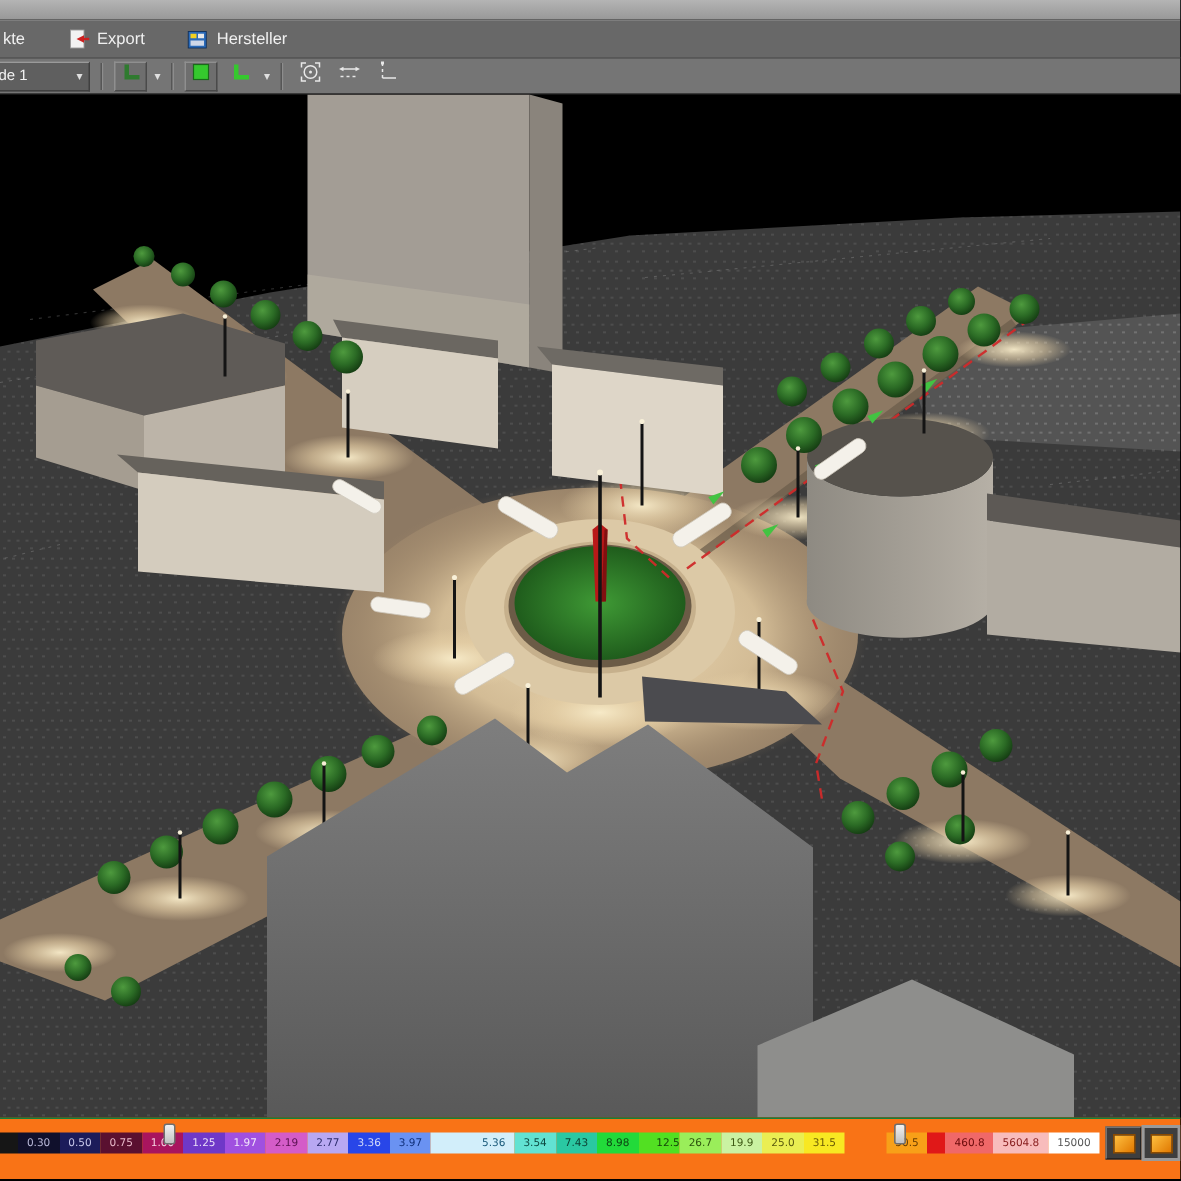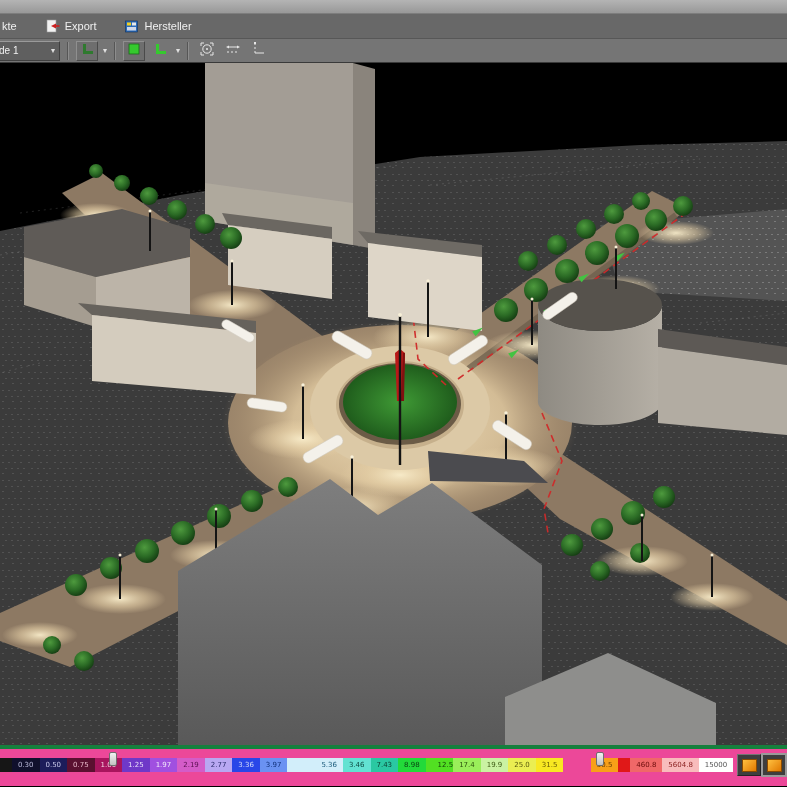--- a/index.html
+++ b/index.html
@@ -13,21 +13,21 @@
   .toolbar{height:24px;background:#757575;display:flex;align-items:center;gap:4px;
     border-bottom:1px solid #3a3a3a;box-sizing:border-box;padding-left:0;}
   .dropdown{height:18px;background:#5f5f5f;border:1px solid #9a9a9a;border-right-color:#404040;border-bottom-color:#404040;
     color:#f2f2f2;font-size:10px;display:flex;align-items:center;padding:0 4px;margin-left:-6px;min-width:56px;justify-content:space-between;}
   .tbsep{width:1px;height:18px;background:#565656;border-right:1px solid #8d8d8d;margin:0 3px;}
   .tbtn{width:22px;height:20px;background:#6e6e6e;border:1px solid #8f8f8f;border-right-color:#4a4a4a;border-bottom-color:#4a4a4a;
     display:flex;align-items:center;justify-content:center;box-sizing:border-box;}
   .tbtn.flat{background:transparent;border-color:transparent;}
   .caret{font-size:8px;color:#e0e0e0;margin-left:1px;}
   .viewport{height:682px;position:relative;background:#000;}
-  .bottombar{height:41px;background:#ec4899;border-top:4px solid #15803d;box-sizing:border-box;position:relative;}
+  .bottombar{height:41px;background:#f97316;border-top:1px solid #15803d;box-sizing:border-box;position:relative;}
   .scale{position:absolute;left:0;top:9px;width:733px;height:14px;display:flex;}
   .seg{flex:1 1 auto;font-size:7px;line-height:14px;text-align:center;overflow:hidden;white-space:nowrap;
     font-family:"DejaVu Sans",sans-serif;}
   .handle{position:absolute;top:3px;width:8px;height:14px;background:linear-gradient(#f2f2f2,#c2c2c2);
     border:1px solid #6f6f6f;border-radius:2px;box-sizing:border-box;}
   .fcbtn{position:absolute;top:5px;width:24px;height:22px;background:#3e3e3e;border:1px solid #747474;
     border-right-color:#242424;border-bottom-color:#242424;display:flex;align-items:center;justify-content:center;box-sizing:border-box;}
   .fcbtn.sel{outline:2px solid #9a9a9a;outline-offset:-1px;}
   .swatch{width:13px;height:11px;background:linear-gradient(135deg,#ffc040,#e07800);border:1px solid #8a4a00;}
 </style>
@@ -358,25 +358,25 @@
       <div class="seg" style="background: rgb(28, 28, 90); color: rgb(197, 197, 232); text-align: center;">0.50</div>
       <div class="seg" style="background: rgb(90, 16, 48); color: rgb(232, 185, 201);">0.75</div>
       <div class="seg" style="background: rgb(168, 21, 94); color: rgb(245, 210, 226);">1.00</div>
       <div class="seg" style="background: rgb(111, 56, 200); color: rgb(232, 221, 248);">1.25</div>
       <div class="seg" style="background: rgb(160, 80, 224); color: rgb(242, 229, 251);">1.97</div>
       <div class="seg" style="background: rgb(212, 92, 200); color: rgb(90, 16, 80);">2.19</div>
       <div class="seg" style="background: rgb(184, 168, 242); color: rgb(45, 45, 110);">2.77</div>
       <div class="seg" style="background: rgb(40, 70, 232); color: rgb(213, 220, 250);">3.36</div>
       <div class="seg" style="background: rgb(106, 146, 242); color: rgb(16, 48, 122);">3.97</div>
       <div class="seg" style="background: rgb(210, 238, 250); color: rgb(26, 90, 122); padding-left: 28px;">5.36</div>
-      <div class="seg" style="background: rgb(98, 226, 210); color: rgb(14, 74, 66);">3.46</div>
+      <div class="seg" style="background: rgb(98, 226, 210); color: rgb(14, 74, 66);">3.54</div>
       <div class="seg" style="background: rgb(42, 200, 162); color: rgb(11, 62, 49);">7.43</div>
       <div class="seg" style="background: rgb(34, 218, 58); color: rgb(11, 62, 17);">8.98</div>
       <div class="seg" style="background: rgb(82, 224, 34); color: rgb(21, 66, 10); text-align: right;">12.5</div>
-      <div class="seg" style="background: rgb(154, 238, 90); color: rgb(45, 82, 14);">17.4</div>
+      <div class="seg" style="background: rgb(154, 238, 90); color: rgb(45, 82, 14);">26.7</div>
       <div class="seg" style="background: rgb(202, 242, 162); color: rgb(62, 90, 20);">19.9</div>
       <div class="seg" style="background: rgb(234, 238, 82); color: rgb(90, 90, 14);">25.0</div>
       <div class="seg" style="background: rgb(248, 232, 34); color: rgb(106, 90, 6);">31.5</div>
       <div class="seg" style="background: rgb(248, 242, 202); color: rgb(122, 106, 26); margin-top: 36px;">36.7</div>
       <div class="seg" style="background: rgb(248, 160, 24); color: rgb(106, 62, 2);">50.5</div>
       <div class="seg" style="background: rgb(224, 24, 24); color: rgb(138, 10, 10);"></div>
       <div class="seg" style="background: rgb(240, 104, 104); color: rgb(106, 10, 10);">460.8</div>
       <div class="seg" style="background: rgb(248, 188, 188); color: rgb(138, 32, 32);">5604.8</div>
       <div class="seg" style="background: rgb(255, 255, 255); color: rgb(85, 85, 85);">15000</div>
     </div>

